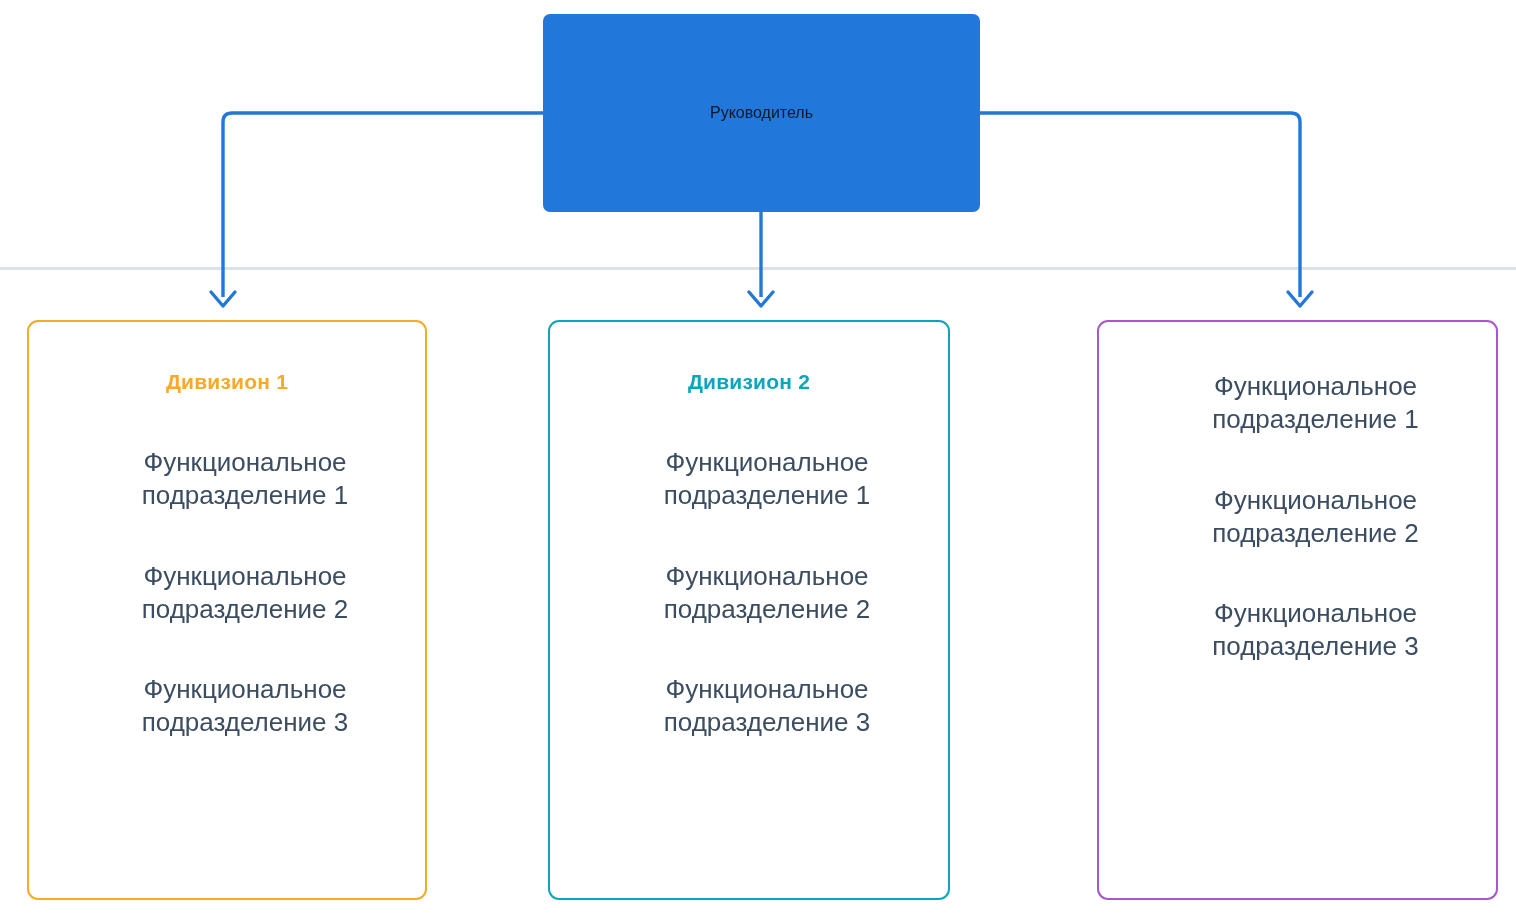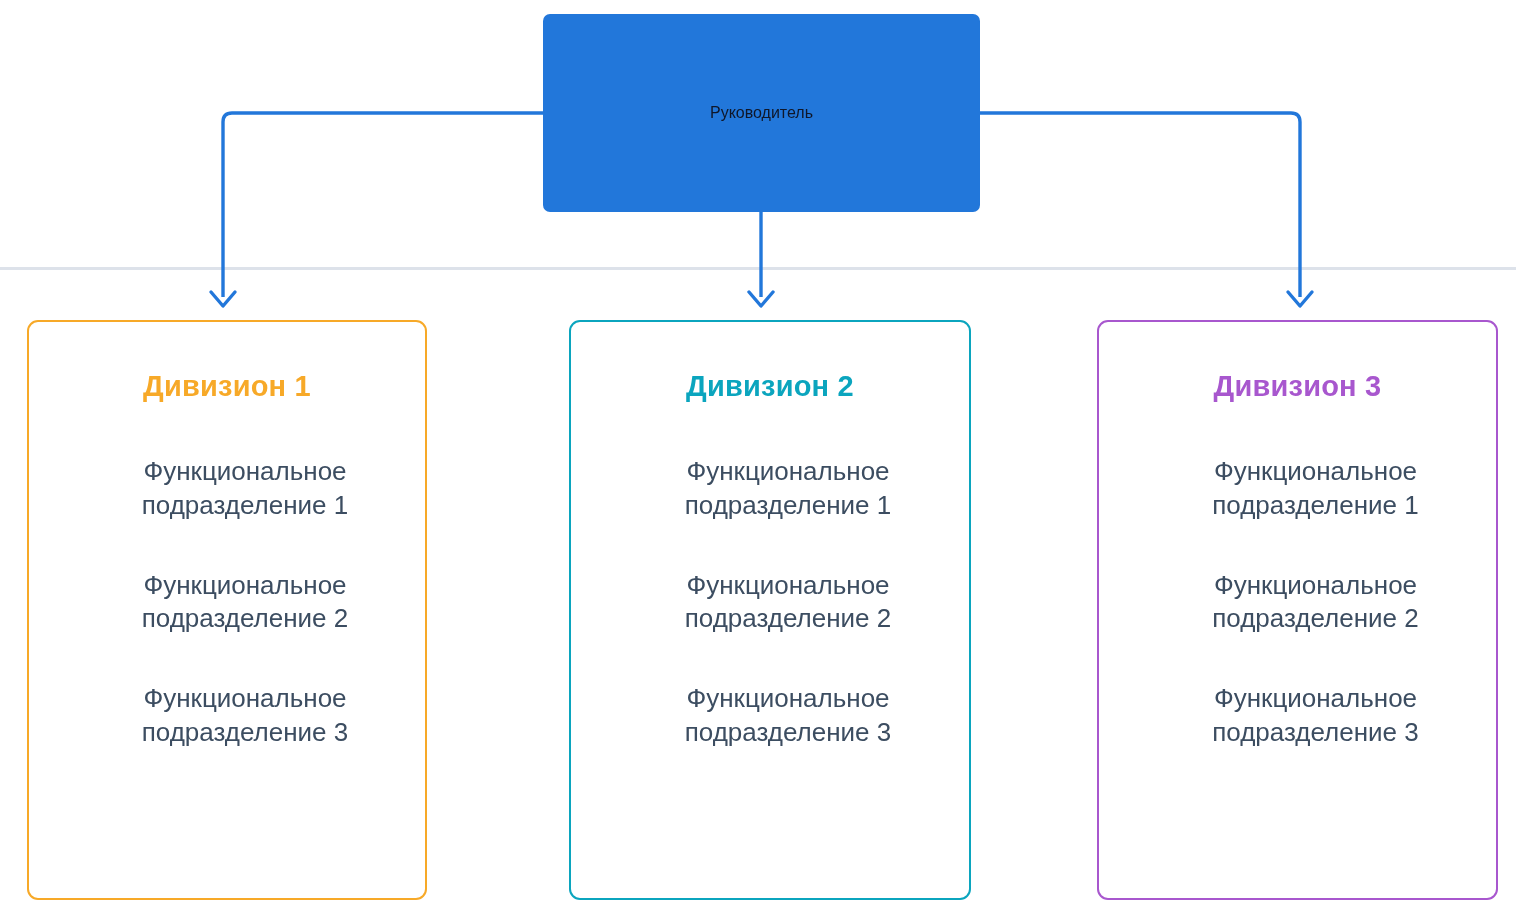--- a/index.html
+++ b/index.html
@@ -53,25 +53,25 @@
     border: 2px solid #cccccc;
     border-radius: 11px;
     background: #ffffff;
     box-sizing: border-box;
     display: flex;
     flex-direction: column;
     align-items: center;
     padding-top: 48px;
   }
   #division-box-0 { left: 27px;   width: 400px; }
-  #division-box-1 { left: 569px;  width: 402px; }
+  #division-box-1 { left: 548px;  width: 402px; }
   #division-box-2 { left: 1097px; width: 401px; }
 
   .division-title {
-    font-size: 29px;
+    font-size: 21px;
     font-weight: bold;
     text-align: center;
     line-height: 1.15;
     margin: 0 0 52px 0;
     letter-spacing: 0.2px;
   }
   .unit-list {
     display: flex;
     flex-direction: column;
     align-items: center;
@@ -123,21 +123,20 @@
   <div class="division-box" id="division-box-1" style="border-color: rgb(11, 165, 190);">
     <div class="division-title" style="color: rgb(11, 165, 190);">Дивизион 2</div>
     <div class="unit-list">
       <div class="unit-item">Функциональное подразделение 1</div>
       <div class="unit-item">Функциональное подразделение 2</div>
       <div class="unit-item">Функциональное подразделение 3</div>
     </div>
   </div>
 
   <div class="division-box" id="division-box-2" style="border-color: rgb(168, 87, 206);">
-    <div class="division-title" style="color: rgb(168, 87, 206);">Дивизион 3</div>
     <div class="unit-list">
       <div class="unit-item">Функциональное подразделение 1</div>
       <div class="unit-item">Функциональное подразделение 2</div>
       <div class="unit-item">Функциональное подразделение 3</div>
     </div>
   </div>
 
 </div>
 
 </body></html>

